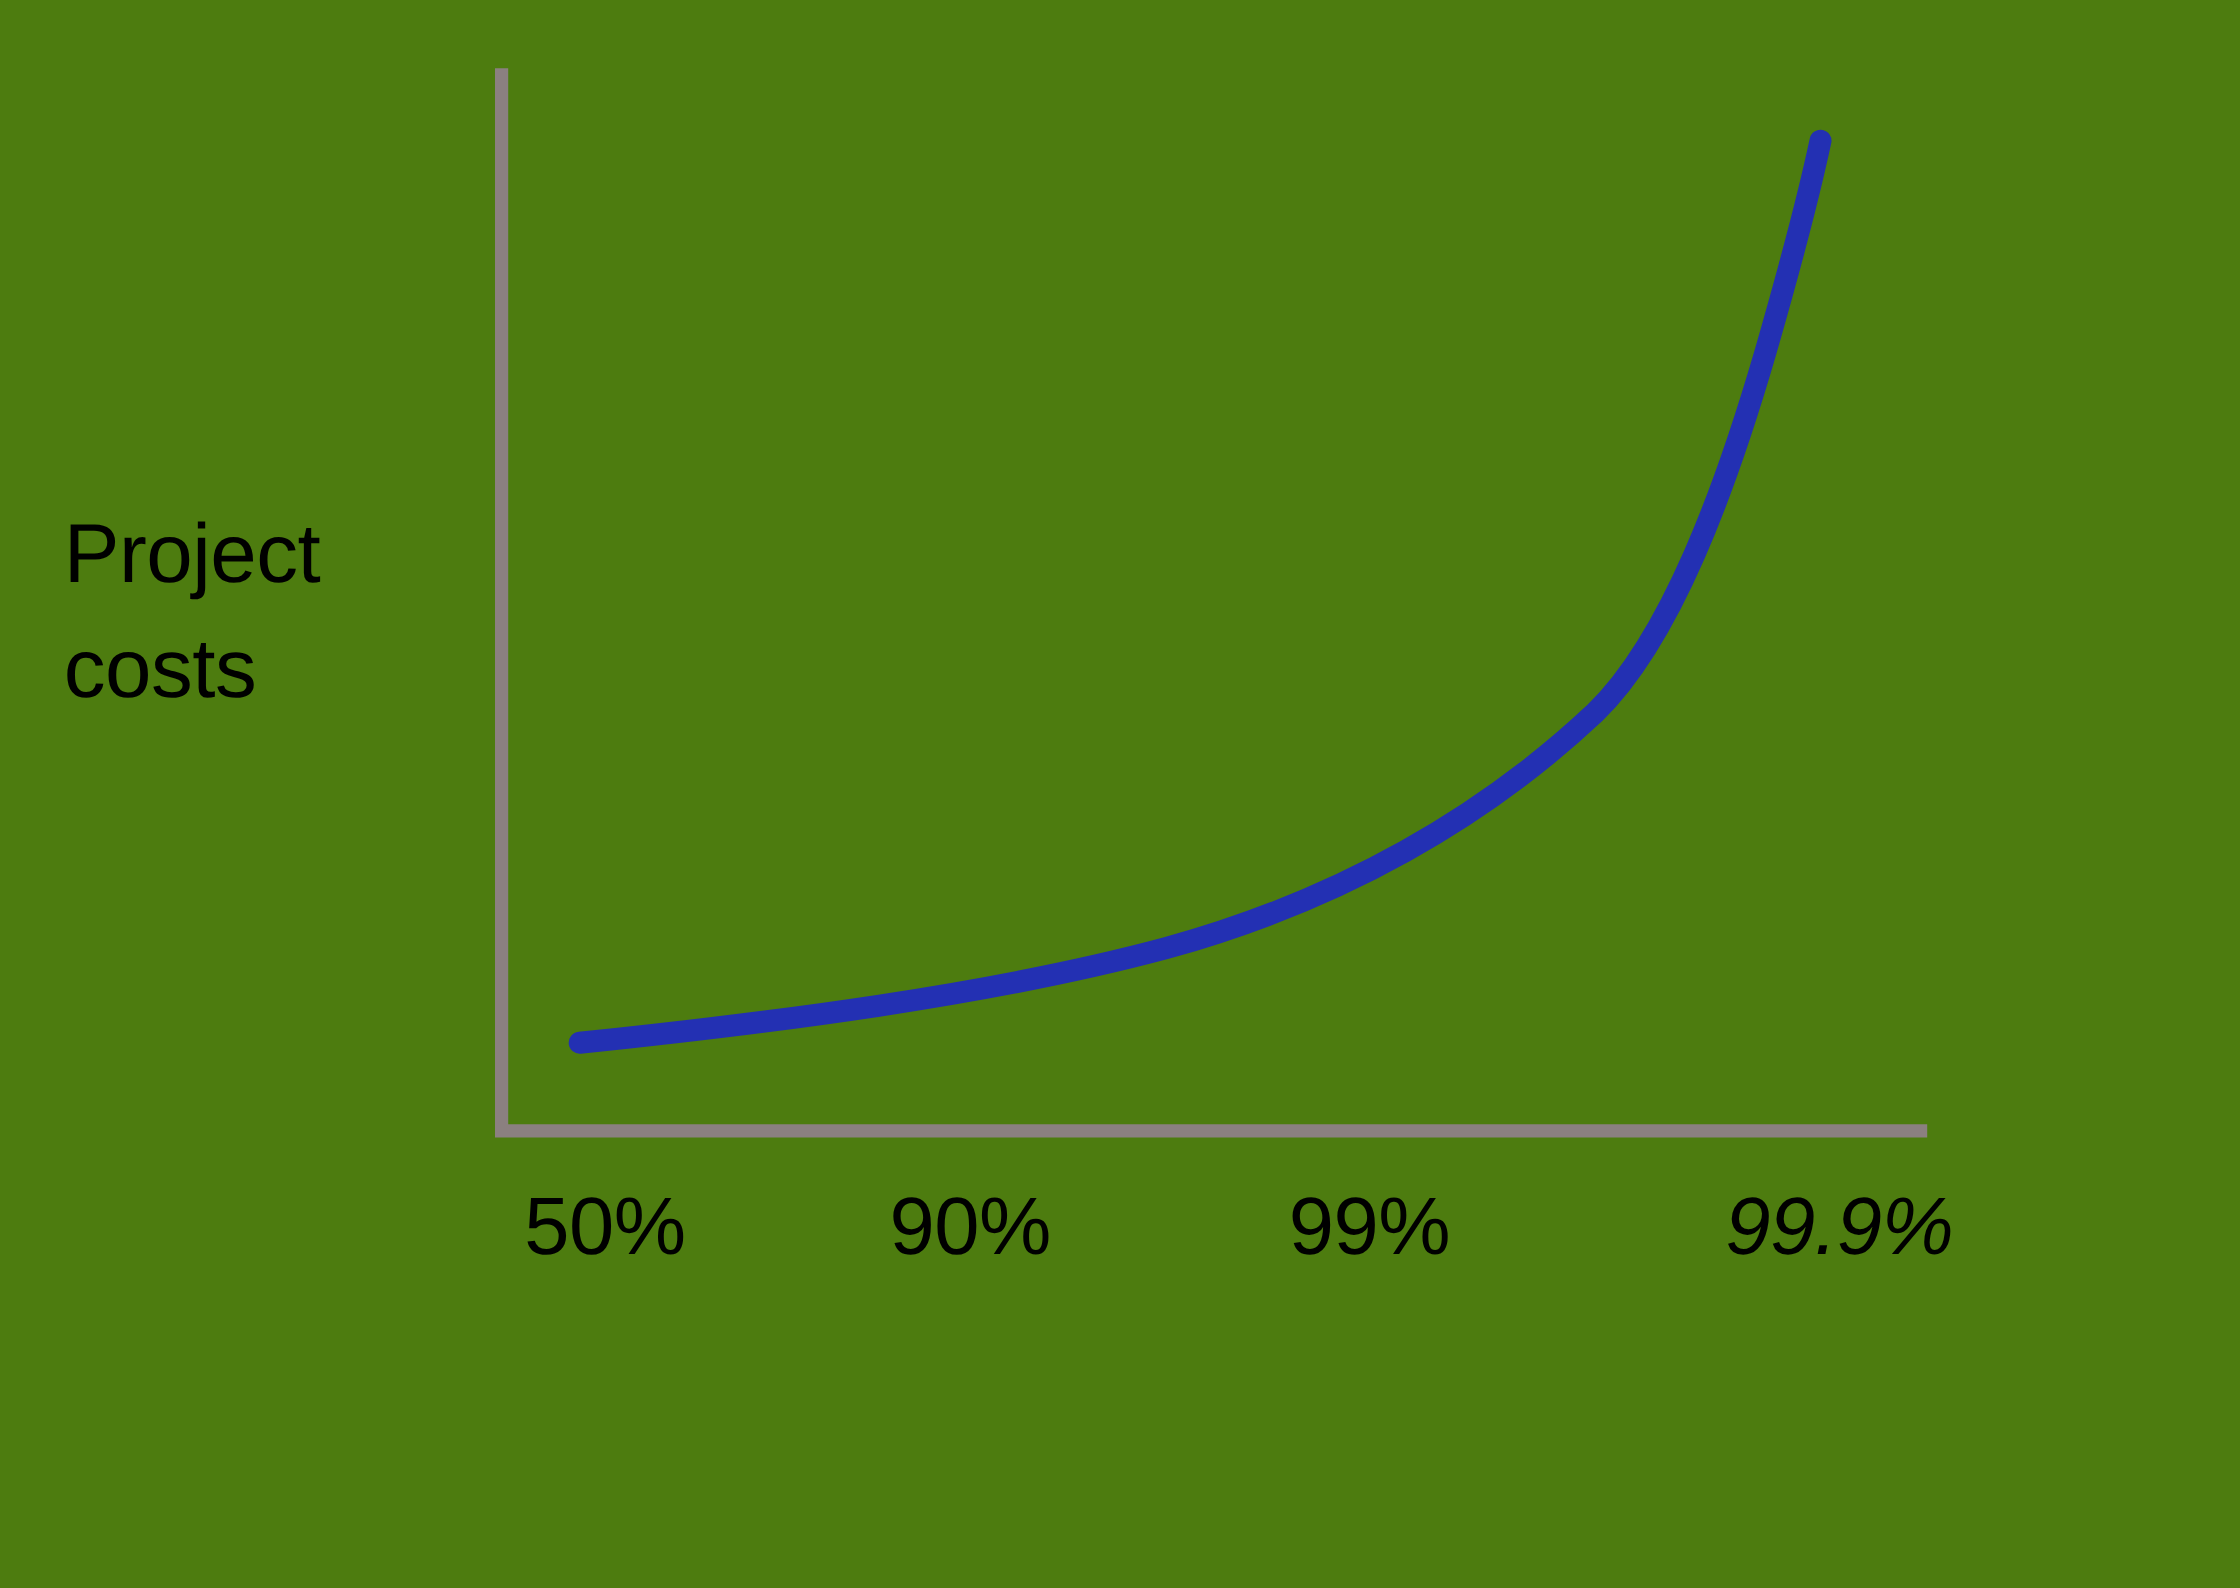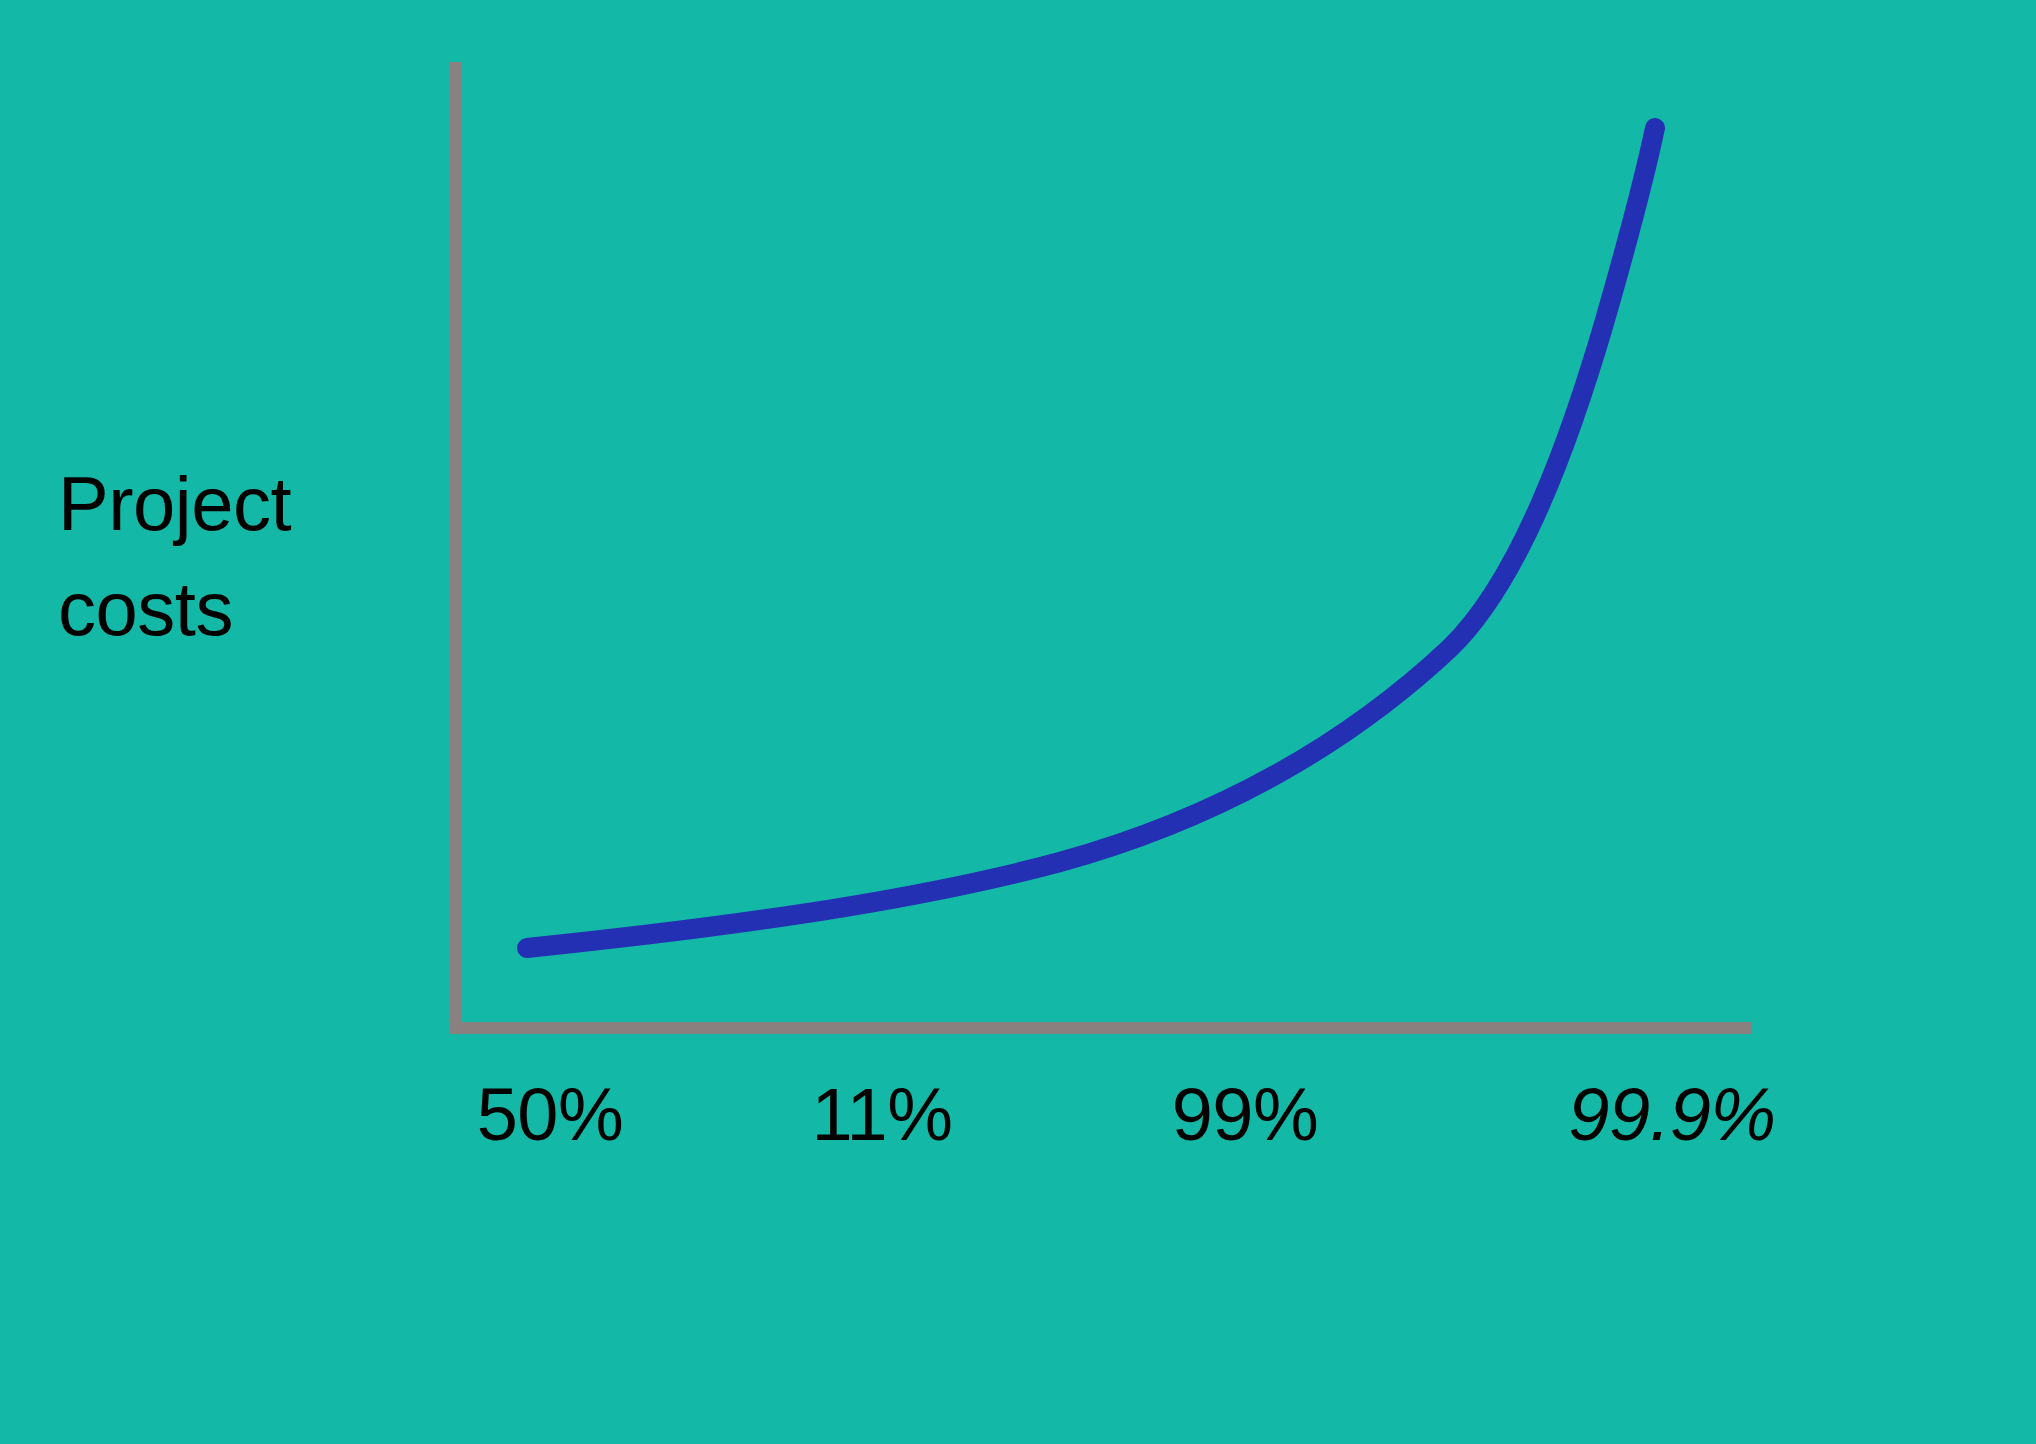--- a/index.html
+++ b/index.html
@@ -68,33 +68,33 @@
     line-height: 1;
     color: #000000;
     letter-spacing: -0.5px;
     white-space: nowrap;
     text-align: center;
   }
 </style>
 </head>
 <body>
 
-<div id="figure" style="width: 2036px; height: 1444px; background: #14b8a6;">
+<div id="figure" style="width: 2036px; height: 1444px; background: #4d7c0f;">
 
   <svg id="plot-svg" viewBox="0 0 2036 1444" preserveAspectRatio="none">
 
     <line id="y-axis-line" x1="456" y1="62" x2="456" y2="1028" stroke="#8b8080" stroke-width="12" stroke-linecap="butt"></line>
 
     <line id="x-axis-line" x1="450" y1="1028" x2="1752" y2="1028" stroke="#8b8080" stroke-width="12" stroke-linecap="butt"></line>
 
     <path id="cost-curve" fill="none" stroke="#2330b3" stroke-width="20" stroke-linecap="round" stroke-linejoin="round" d="M 527 948 C 700 930, 900 905, 1060 862 C 1220 818, 1350 742, 1450 648 C 1520 580, 1570 440, 1605 320 C 1628 240, 1645 175, 1655 128"></path>
   </svg>
 
   <div id="y-axis-label">Project
 costs</div>
 
   <div class="x-tick-label" style="left: 550px;">50%</div>
-  <div class="x-tick-label" style="left: 882px;">11%</div>
+  <div class="x-tick-label" style="left: 882px;">90%</div>
   <div class="x-tick-label" style="left: 1245px;">99%</div>
   <div class="x-tick-label" style="left: 1672px; font-style: italic;">99.9%</div>
 
 
 </div>
 
 </body></html>

